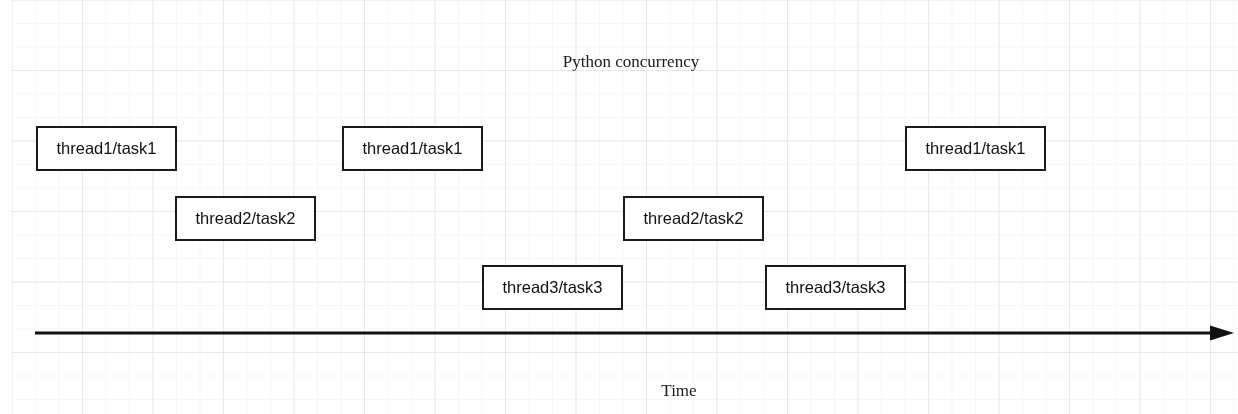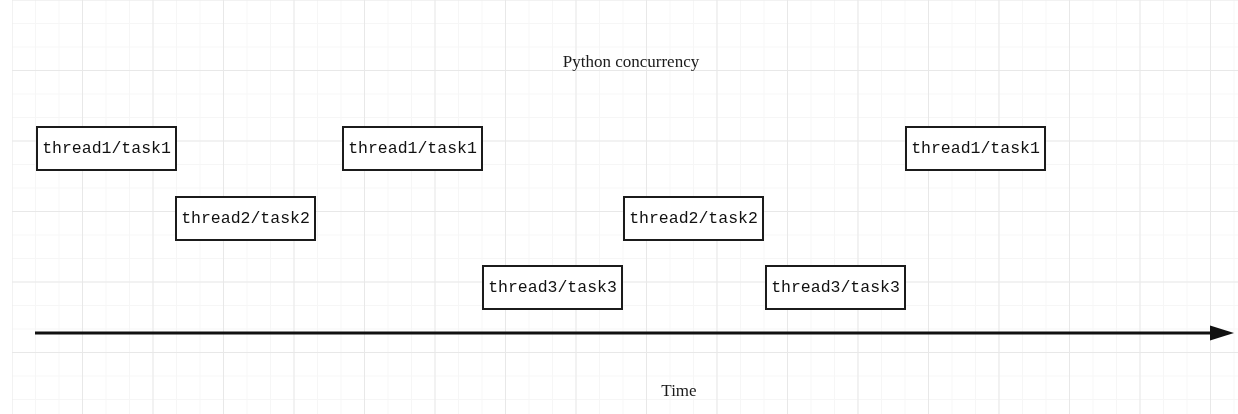--- a/index.html
+++ b/index.html
@@ -55,21 +55,21 @@
     box-sizing: border-box;
     width: 141px;
     height: 45px;
     border: 2px solid #1b1b1b;
     background: #ffffff;
     display: flex;
     align-items: center;
     justify-content: center;
     font-size: 16.5px;
     color: #111111;
-    font-family: Liberation Mono, monospace;
+    font-family: Liberation Sans, sans-serif;
     white-space: nowrap;
     letter-spacing: 0px;
   }
   .timeline-axis {
     position: absolute;
     left: 23px;
     top: 325px;
     width: 1200px;
     height: 16px;
     overflow: visible;

